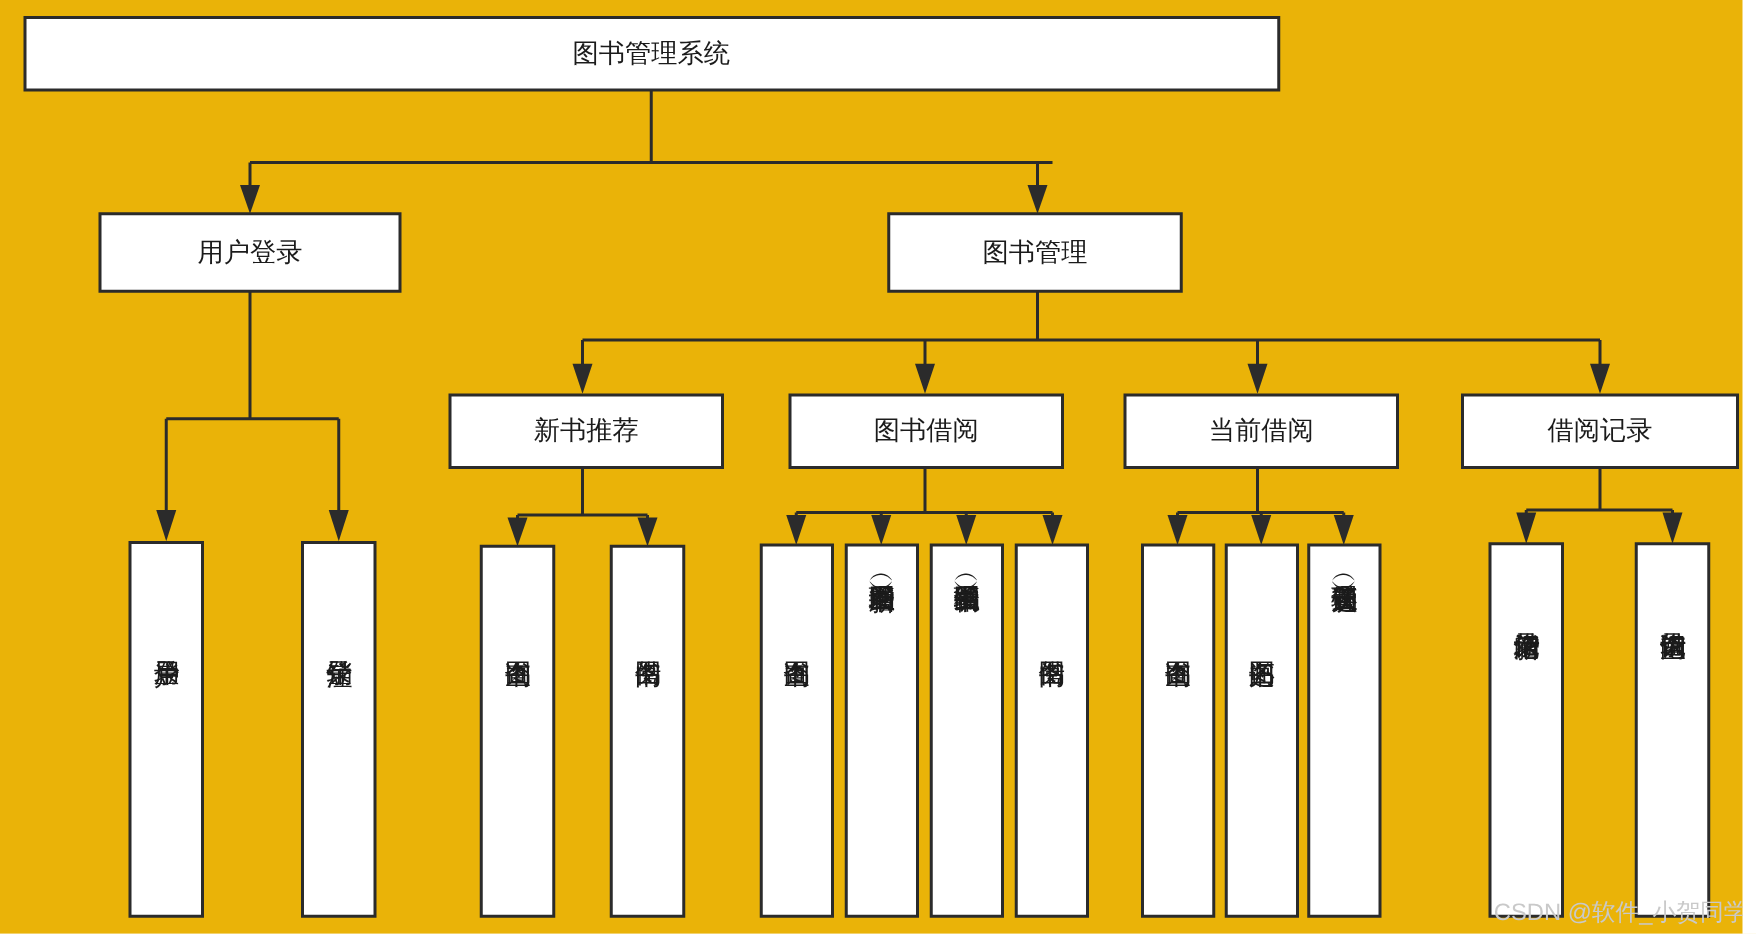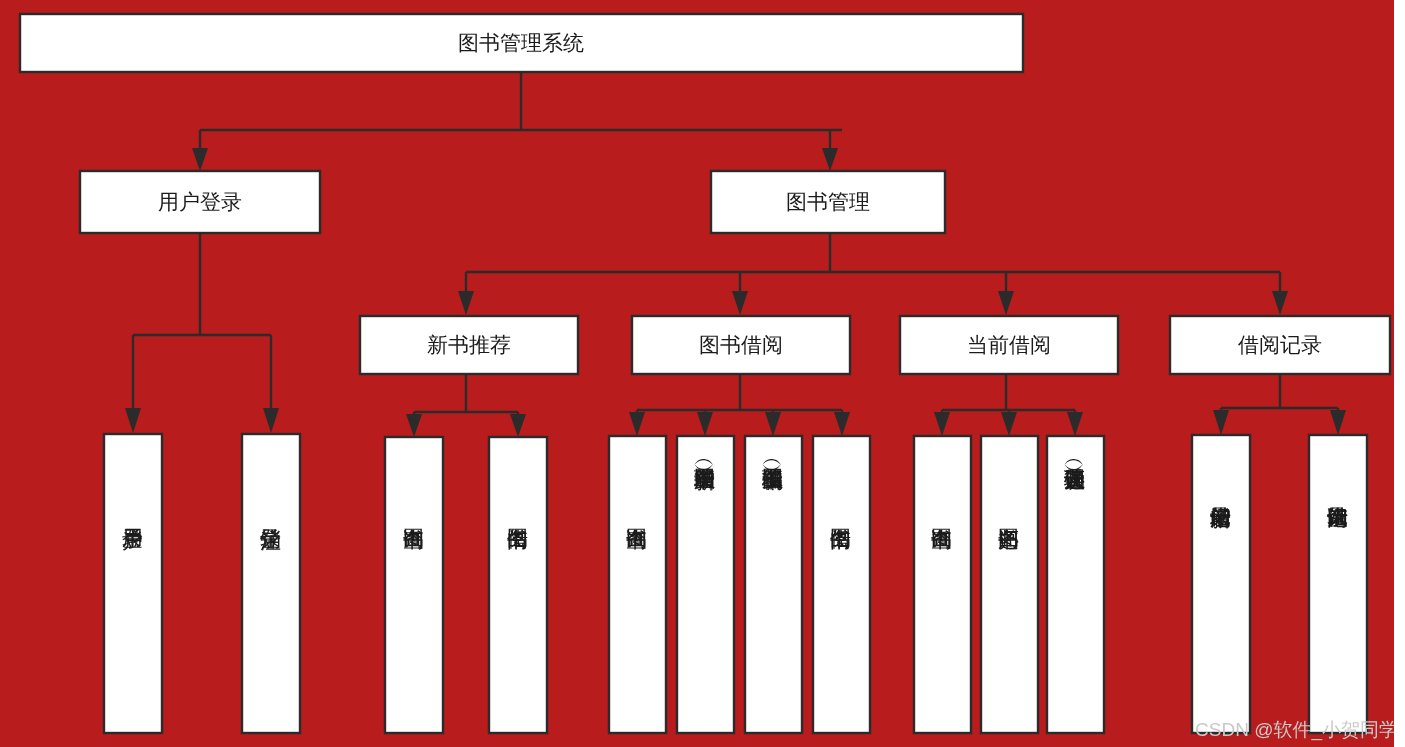--- a/index.html
+++ b/index.html
@@ -8,21 +8,21 @@
     padding: 0;
     background: #ffffff;
   }
   body {
     font-family: "Liberation Sans", "DejaVu Sans", sans-serif;
   }
   #diagram-root {
     position: relative;
     width: 1394px;
     height: 747px;
-    background: #b91c1c;
+    background: #eab308;
     overflow: hidden;
   }
   svg#diagram-svg {
     position: absolute;
     left: 0;
     top: 0;
     width: 1405px;
     height: 747px;
     display: block;
   }

